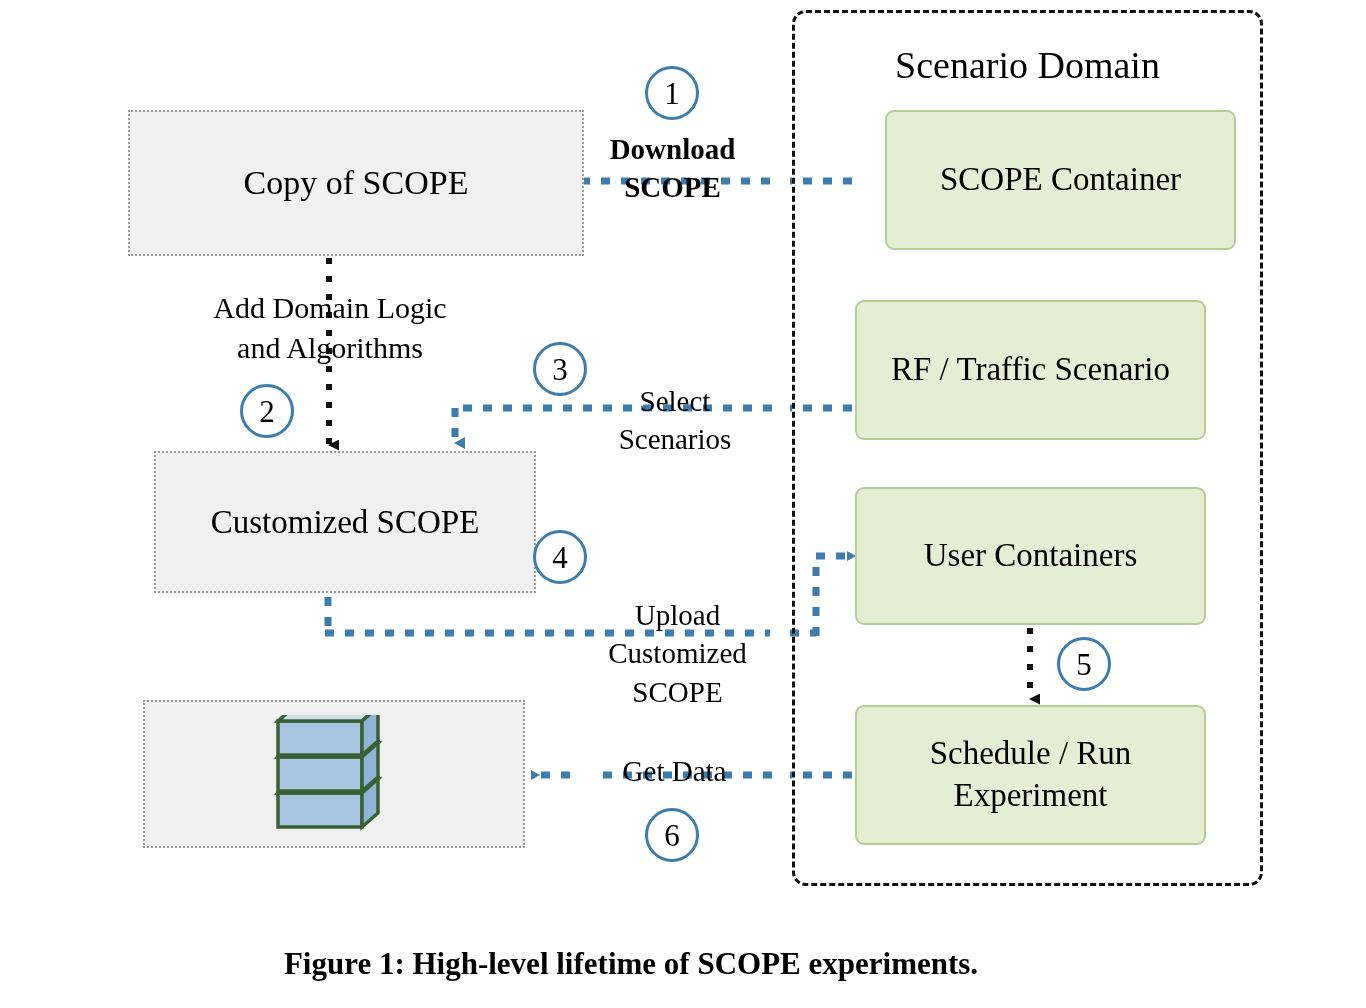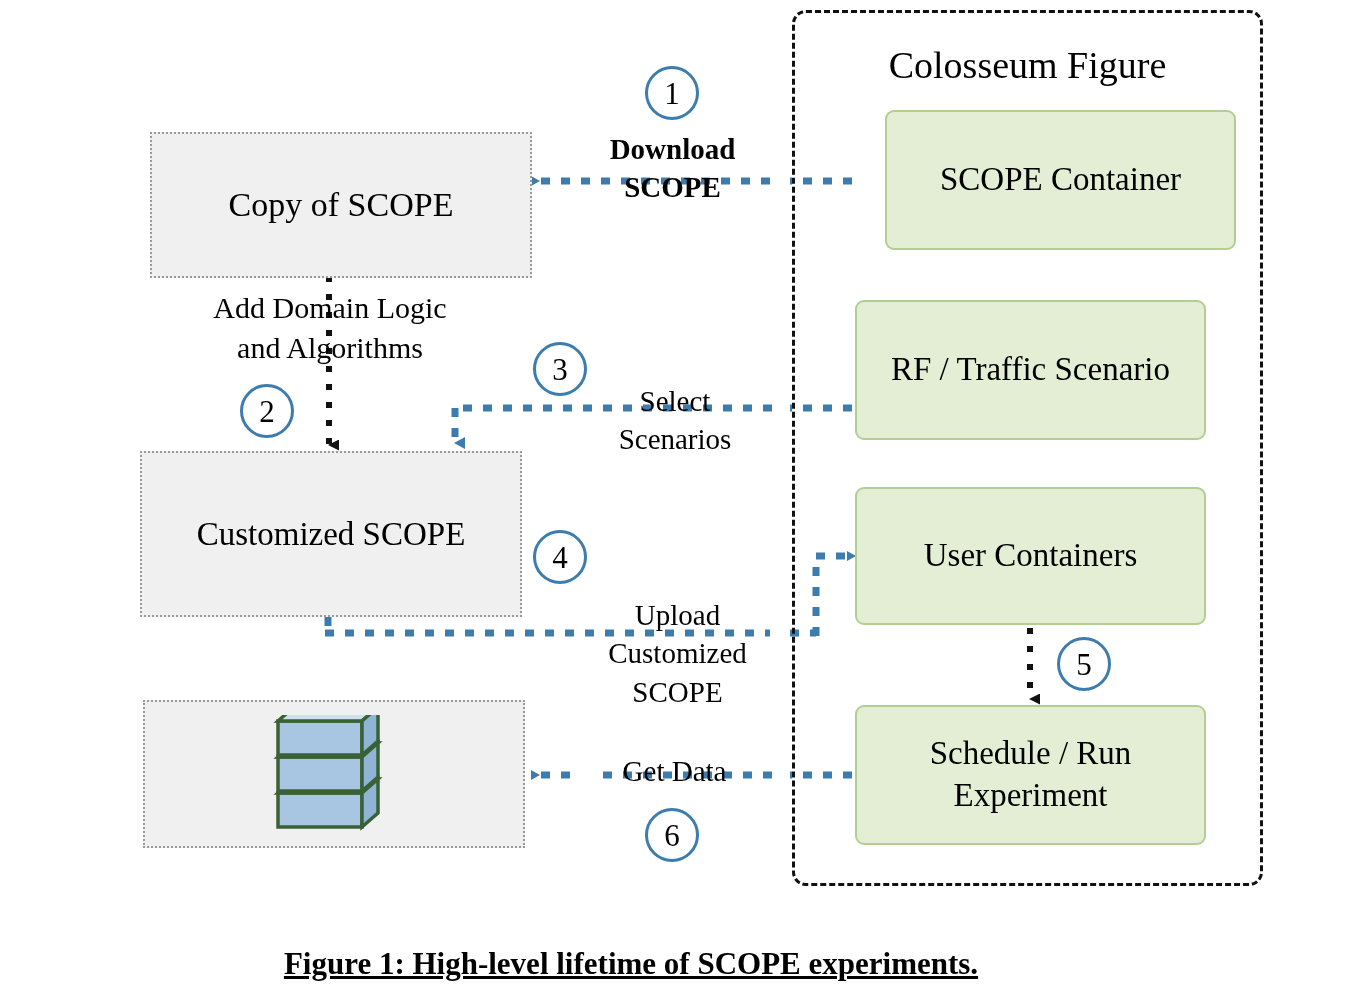--- a/index.html
+++ b/index.html
@@ -59,22 +59,22 @@
     border: 2px dotted #9a9a9a;
     box-sizing: border-box;
     display: flex;
     align-items: center;
     justify-content: center;
     text-align: center;
     color: #000000;
     font-size: 33px;
     line-height: 1.28;
   }
-  #box-copy-scope       { left: 150px; top: 110px; width: 382px; height: 146px; font-size: 34px; margin-top: 22px; }
-  #box-customized-scope { left: 140px; top: 451px; width: 382px; height: 166px; }
+  #box-copy-scope       { left: 128px; top: 110px; width: 456px; height: 146px; font-size: 34px; }
+  #box-customized-scope { left: 154px; top: 451px; width: 382px; height: 142px; }
   #box-data-store       { left: 143px; top: 700px; width: 382px; height: 148px; }
 
   
   .green-box {
     position: absolute;
     background: #e3eed4;
     border: 2px solid #b3ce93;
     border-radius: 9px;
     box-sizing: border-box;
     display: flex;
@@ -131,21 +131,20 @@
   
   #figure-caption {
     position: absolute;
     left: 0;
     top: 946px;
     width: 1262px;
     text-align: center;
     font-size: 31px;
     font-weight: bold;
     color: #000000;
-    text-decoration: underline;
   }
 </style>
 </head>
 <body>
 
 <div id="stage">
 
   <svg id="svg-layer" viewBox="0 0 1366 1008" width="1366" height="1008">
     <defs>
       <marker id="arrow-blue-left" markerWidth="10" markerHeight="10" refX="8" refY="5" orient="auto" markerUnits="userSpaceOnUse">
@@ -219,21 +218,21 @@
 
       <g>
         <polygon points="6,6 90,6 90,40 6,40" fill="#a8c6e2" stroke="#3a6136" stroke-width="3.5"></polygon>
         <polygon points="6,6 22,-8 106,-8 90,6" fill="#cfe0ef" stroke="#3a6136" stroke-width="3.5"></polygon>
         <polygon points="90,6 106,-8 106,26 90,40" fill="#8fb4d6" stroke="#3a6136" stroke-width="3.5"></polygon>
       </g>
     </svg>
   </div>
 
   <div class="domain" id="domain-coloss">
-    <div class="domain-title">Colosseum Figure</div>
+    <div class="domain-title">Scenario Domain</div>
   </div>
 
   <div class="green-box" id="box-scope-container">SCOPE
 Container</div>
 
   <div class="green-box" id="box-rf-scenario">RF / Traffic
 Scenario</div>
 
   <div class="green-box" id="box-user-containers">User
 Containers</div>

